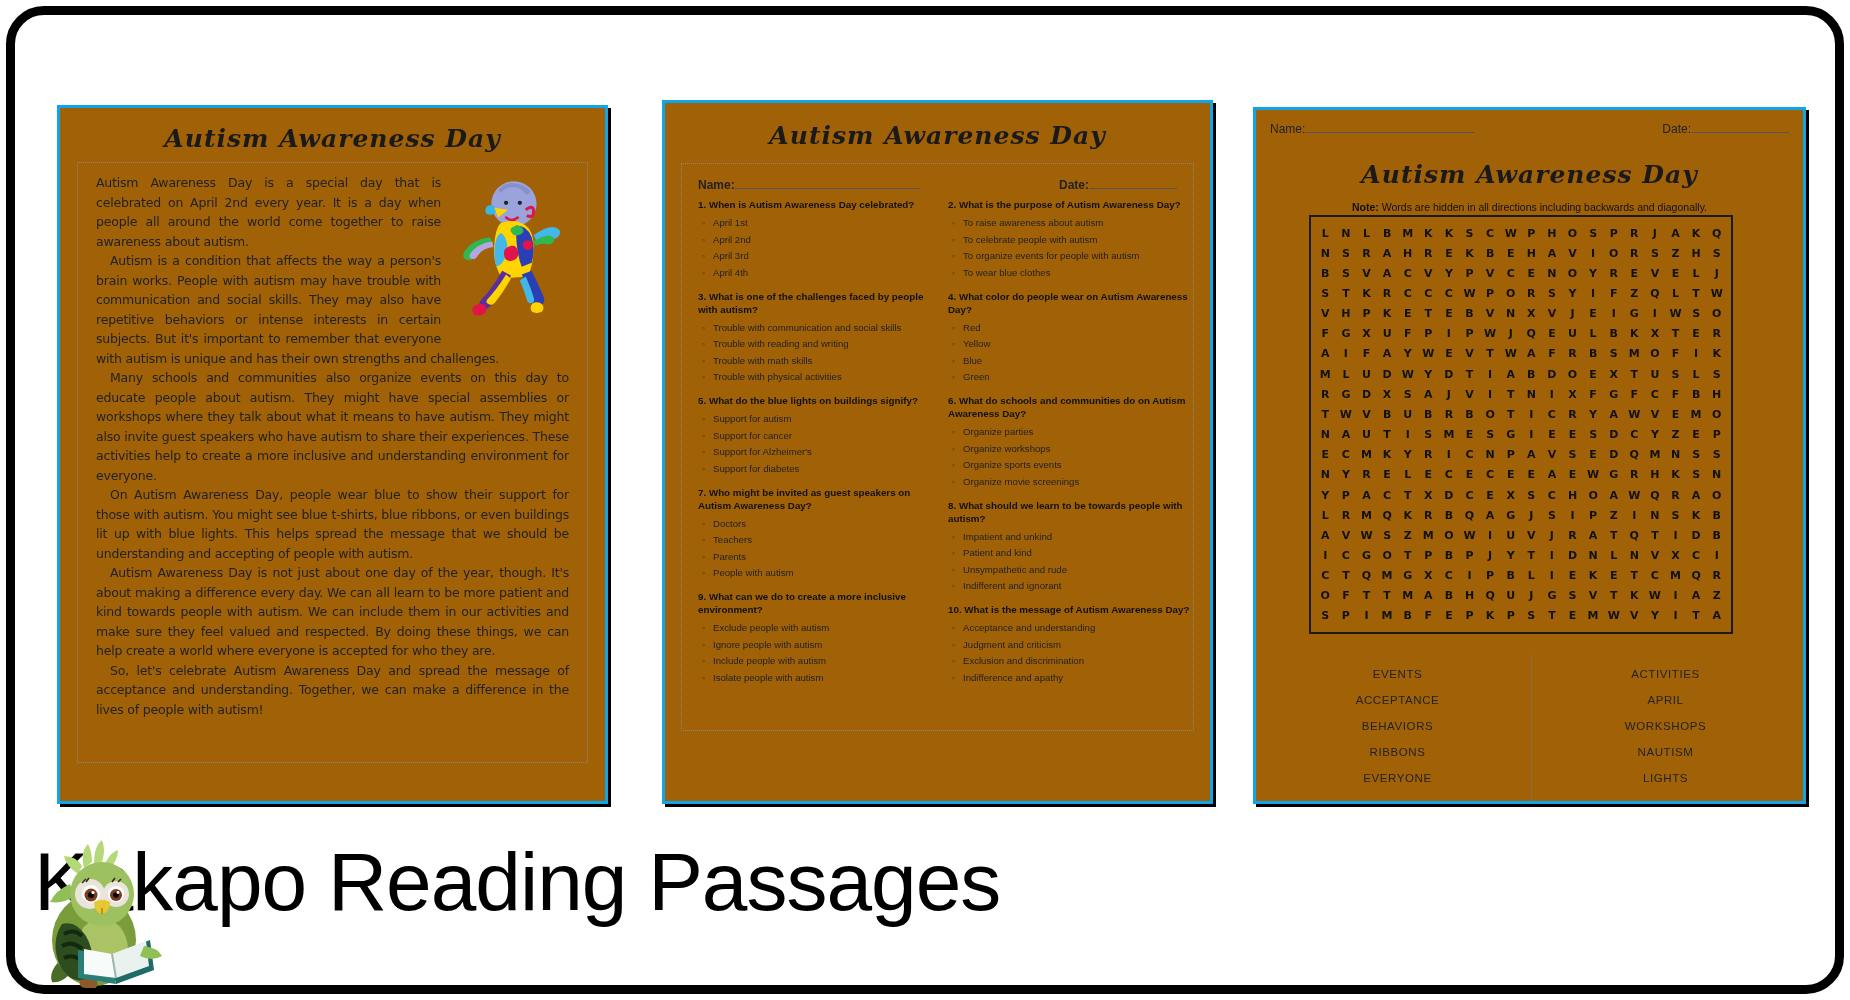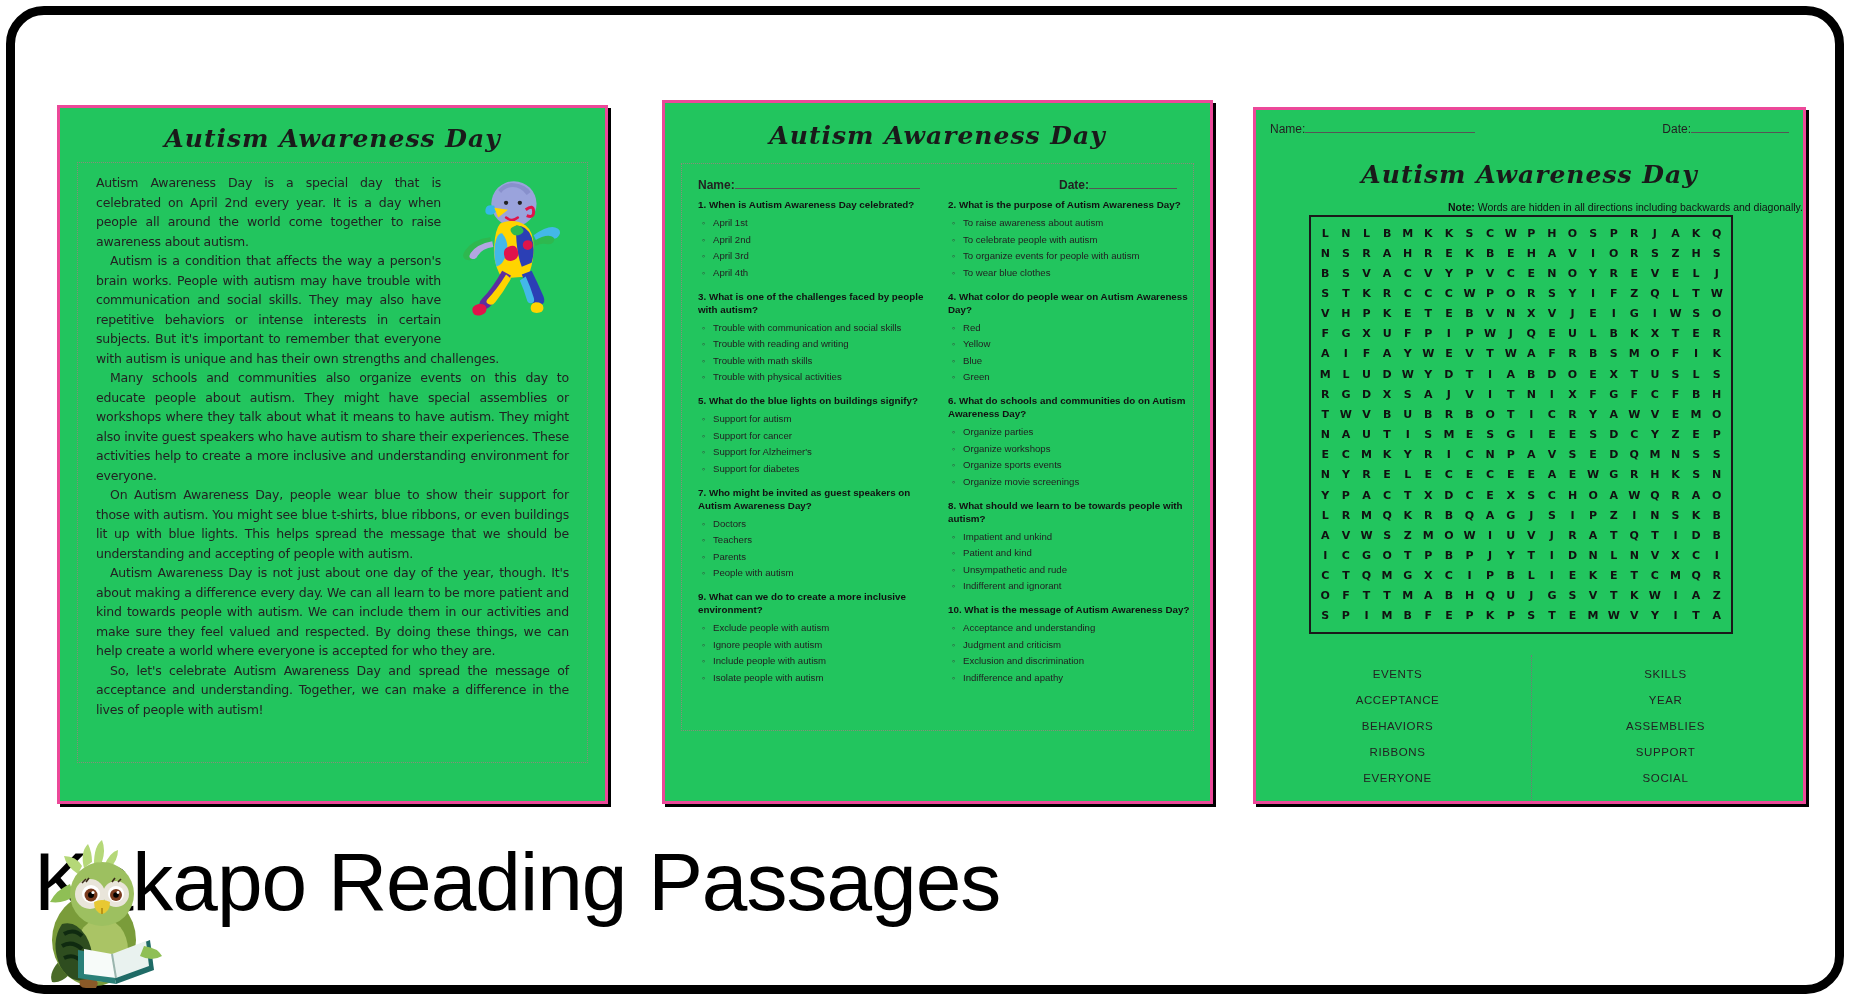--- a/index.html
+++ b/index.html
@@ -1,21 +1,21 @@
 <!DOCTYPE html>
 <html><head>
 <meta charset="utf-8">
 <style>
   html,body{margin:0;padding:0;background:#fff;}
   .canvas{position:relative;width:1850px;height:1000px;background:#ffffff;overflow:hidden;
           font-family:"Liberation Sans",sans-serif;color:#1a1a1a;}
   .outer-frame{position:absolute;inset:6px;border:9px solid #000;border-radius:38px;pointer-events:none;}
 
   
-  .sheet{position:absolute;background:#22c55e;border:3px solid #ec4899;box-shadow:3px 3px 0 #000;}
+  .sheet{position:absolute;background:#a16207;border:3px solid #0ea5e9;box-shadow:3px 3px 0 #000;}
   .sheet1{left:57px;top:105px;width:545px;height:693px;}
   .sheet2{left:662px;top:100px;width:545px;height:698px;}
   .sheet3{left:1253px;top:107px;width:547px;height:691px;}
 
   .script-title{font-family:"DejaVu Serif",serif;font-style:italic;font-weight:700;
                 text-align:center;letter-spacing:1px;}
   .sheet1 .script-title{font-size:25px;margin-top:16px;}
   .sheet2 .script-title{font-size:25px;margin-top:18px;}
   .sheet3 .script-title{font-size:25px;margin-top:24px;}
 
@@ -41,21 +41,21 @@
   .qblock{margin-bottom:11px;}
   .qlabel{font-size:9.8px;font-weight:700;line-height:13px;color:#111;margin-bottom:6px;}
   .opt{display:flex;align-items:baseline;font-size:9.6px;line-height:12px;color:#222;margin:0 0 4.5px 4px;}
   .opt .bullet{width:11px;flex:0 0 11px;font-size:9px;color:#333;}
   .opt .bullet::before{content:"◦";}
 
   
   .p3-ndrow{display:flex;justify-content:space-between;align-items:flex-end;
             margin:10px 14px 0 14px;font-size:12px;color:#222;}
   .u-name3{width:170px;} .u-date3{width:98px;}
-  .ws-note{text-align:right;font-size:10.5px;color:#111;margin-top:12px;}
+  .ws-note{text-align:center;font-size:10.5px;color:#111;margin-top:12px;}
   .ws-grid-box{position:absolute;left:53px;top:105px;width:424px;height:419px;
                border:2px solid #1a1a1a;display:grid;
                grid-template-columns:repeat(20,1fr);grid-template-rows:repeat(20,1fr);
                padding:6px 4px;box-sizing:border-box;}
   .ws-cell{display:flex;align-items:center;justify-content:center;
            font-family:"DejaVu Sans",sans-serif;font-weight:700;font-size:11px;color:#111;}
   .word-list{position:absolute;left:8px;right:4px;top:545px;display:flex;}
   .word-col{flex:1;text-align:center;padding:6px 0 10px 0;}
   .word-col + .word-col{border-left:1.5px dotted #777;}
   .word-item{font-size:11.5px;line-height:26px;letter-spacing:0.6px;color:#222;}
@@ -750,25 +750,25 @@
       </div>
     <div class="word-list" id="word-list">
         <div class="word-col">
           <div class="word-item">EVENTS</div>
           <div class="word-item">ACCEPTANCE</div>
           <div class="word-item">BEHAVIORS</div>
           <div class="word-item">RIBBONS</div>
           <div class="word-item">EVERYONE</div>
         </div>
         <div class="word-col">
-          <div class="word-item">SKILLS</div>
-          <div class="word-item">YEAR</div>
-          <div class="word-item">ASSEMBLIES</div>
-          <div class="word-item">SUPPORT</div>
-          <div class="word-item">SOCIAL</div>
+          <div class="word-item">ACTIVITIES</div>
+          <div class="word-item">APRIL</div>
+          <div class="word-item">WORKSHOPS</div>
+          <div class="word-item">NAUTISM</div>
+          <div class="word-item">LIGHTS</div>
         </div>
       </div>
   </div>
 
   <div class="brand-row">
     <span class="brand-text">Kakapo Reading Passages</span>
   </div>
 
   <div class="kakapo">
     <svg viewBox="0 0 140 152" width="140" height="152">

